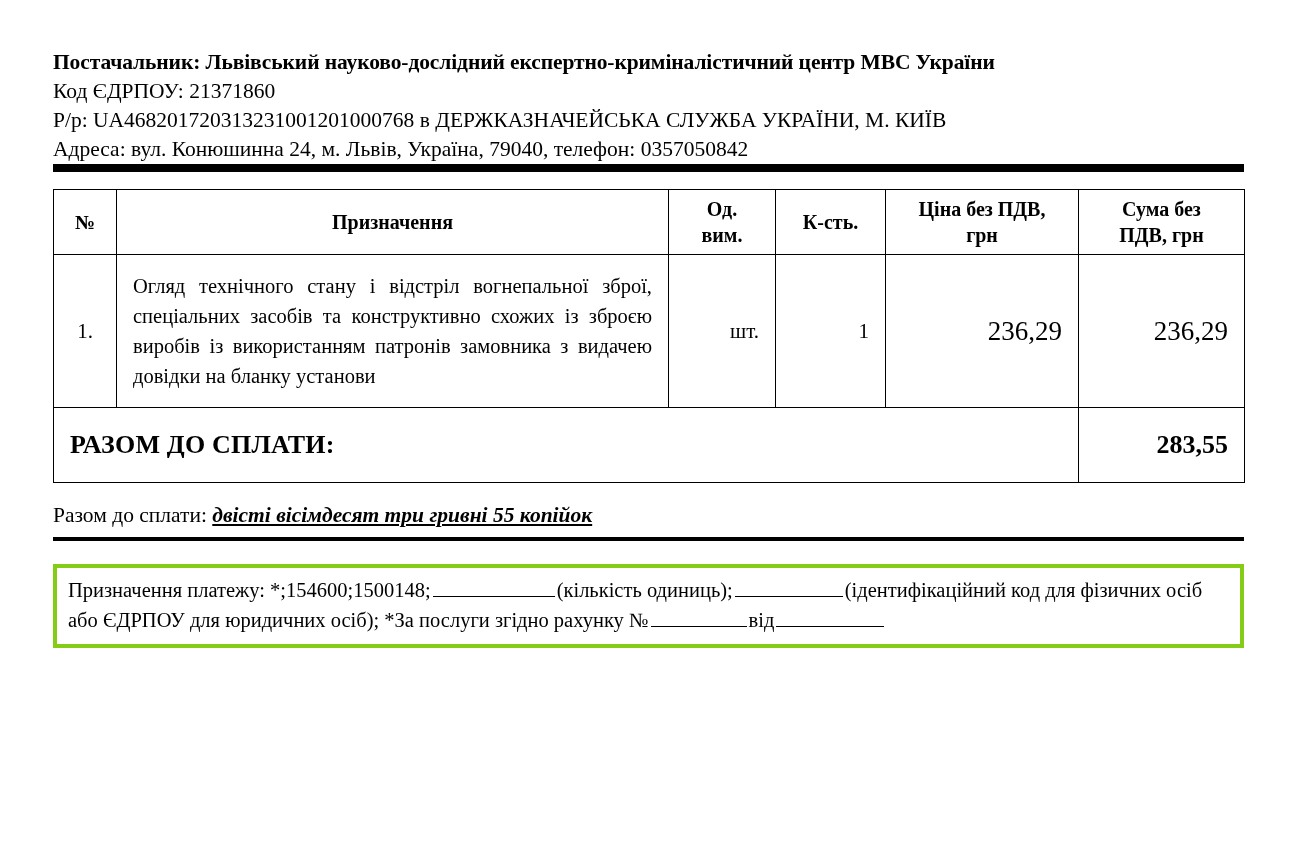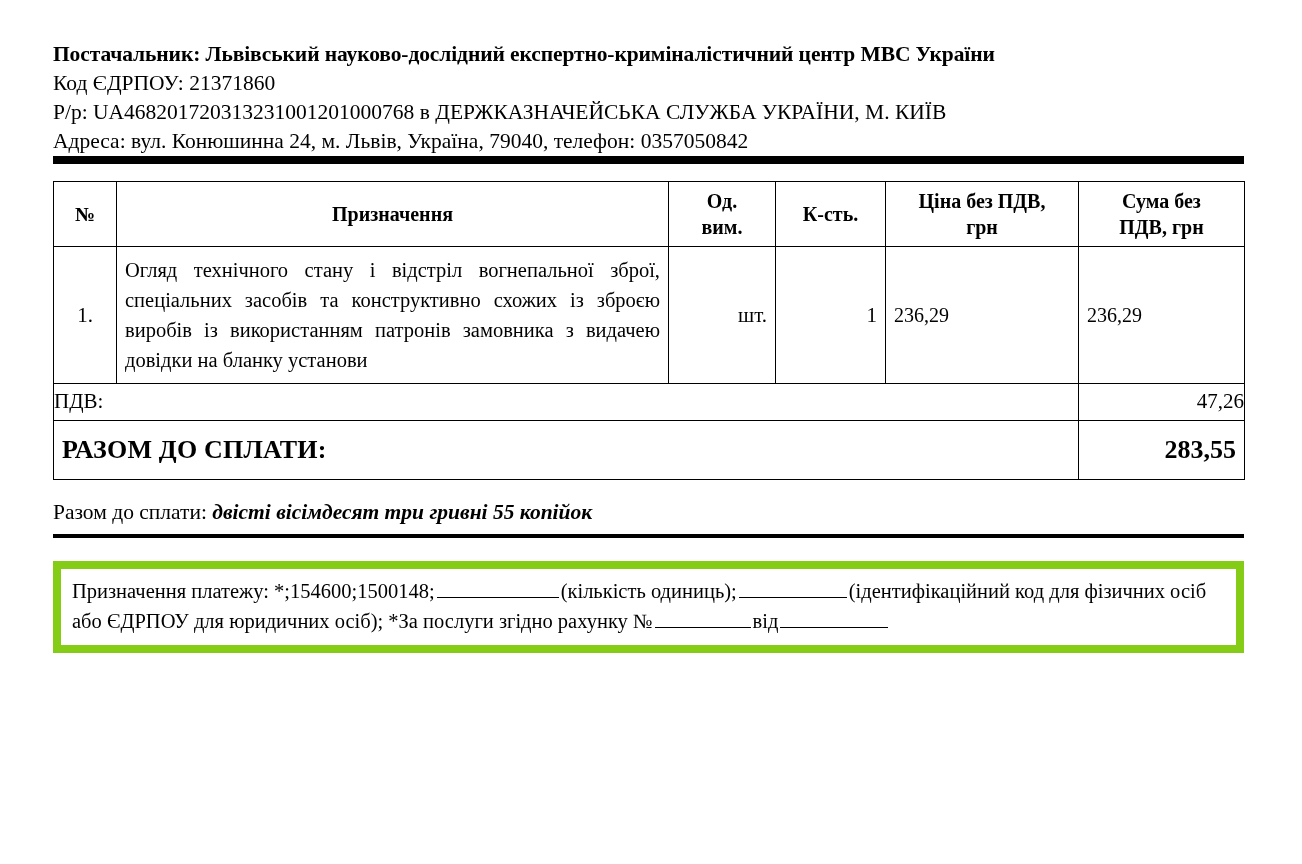--- a/index.html
+++ b/index.html
@@ -16,21 +16,21 @@
   }
   .page {
     position: relative;
     width: 1302px;
     height: 864px;
     box-sizing: border-box;
   }
   .content {
     position: absolute;
     left: 53px;
-    top: 40px;
+    top: 48px;
     width: 1191px;
   }
 
   
   .supplier-block {
     font-size: 21.5px;
     line-height: 29px;
   }
   .supplier-name {
     font-weight: bold;
@@ -84,21 +84,21 @@
 
   
   table.invoice {
     border-collapse: collapse;
     width: 1191px;
     margin-top: 17px;
     table-layout: fixed;
   }
   table.invoice td, table.invoice th {
     border: 1.6px solid #000;
-    padding: 8px;
+    padding: 16px;
     vertical-align: middle;
   }
   table.invoice th {
     font-weight: bold;
     font-size: 20px;
     line-height: 26px;
     text-align: center;
     padding: 6px 4px;
   }
   .col-num   { width: 63px; }
@@ -118,21 +118,22 @@
     text-align: justify;
     text-align-last: left;
     padding: 6px 10px 8px 10px;
     vertical-align: middle;
   }
   td.cell-unit, td.cell-qty {
     text-align: right;
     font-size: 21px;
   }
   td.cell-price, td.cell-sum {
-    font-size: 20px;
+    text-align: right;
+    font-size: 27px;
     padding-right: 10px;
     font-family: Liberation Serif, serif;
   }
   tr.row-vat td {
     font-size: 21px;
     height: 32px;
     padding: 1px 0 3px 0;
   }
   td.vat-label {
     text-align: left;
@@ -159,25 +160,26 @@
 
   
   .words-row {
     font-size: 21.5px;
     padding: 20px 0 9px 0;
     white-space: nowrap;
   }
   .words-amount {
     font-weight: bold;
     font-style: italic;
+    text-decoration: underline;
   }
 
   
   .purpose-box {
-    border: 8px solid #84cc16;
+    border: 4px solid #84cc16;
     margin-top: 23px;
     padding: 7px 11px 9px 11px;
     font-size: 20.5px;
     line-height: 30px;
   }
   .blank-inline {
     display: inline-block;
     border-bottom: 1.4px solid #000;
     vertical-align: baseline;
     height: 17px;
@@ -237,24 +239,20 @@
       </thead>
       <tbody>
         <tr>
           <td class="cell-num">1.</td>
           <td class="cell-name">Огляд технічного стану і відстріл вогнепальної зброї, спеціальних засобів та конструктивно схожих із зброєю виробів із використанням патронів замовника з видачею довідки на бланку установи</td>
           <td class="cell-unit">шт.</td>
           <td class="cell-qty">1</td>
           <td class="cell-price">236,29</td>
           <td class="cell-sum">236,29</td>
         </tr>
-        <tr class="row-vat">
-          <td class="vat-label" colspan="5">ПДВ:</td>
-          <td class="vat-value">47,26</td>
-        </tr>
         <tr class="row-total">
           <td class="total-label" colspan="5">РАЗОМ ДО СПЛАТИ:</td>
           <td class="total-value">283,55</td>
         </tr>
       </tbody>
     </table>
 
     <div class="words-row">
       <span>Разом до сплати:</span>
       <span class="words-amount">двісті вісімдесят три гривні 55 копійок</span>

